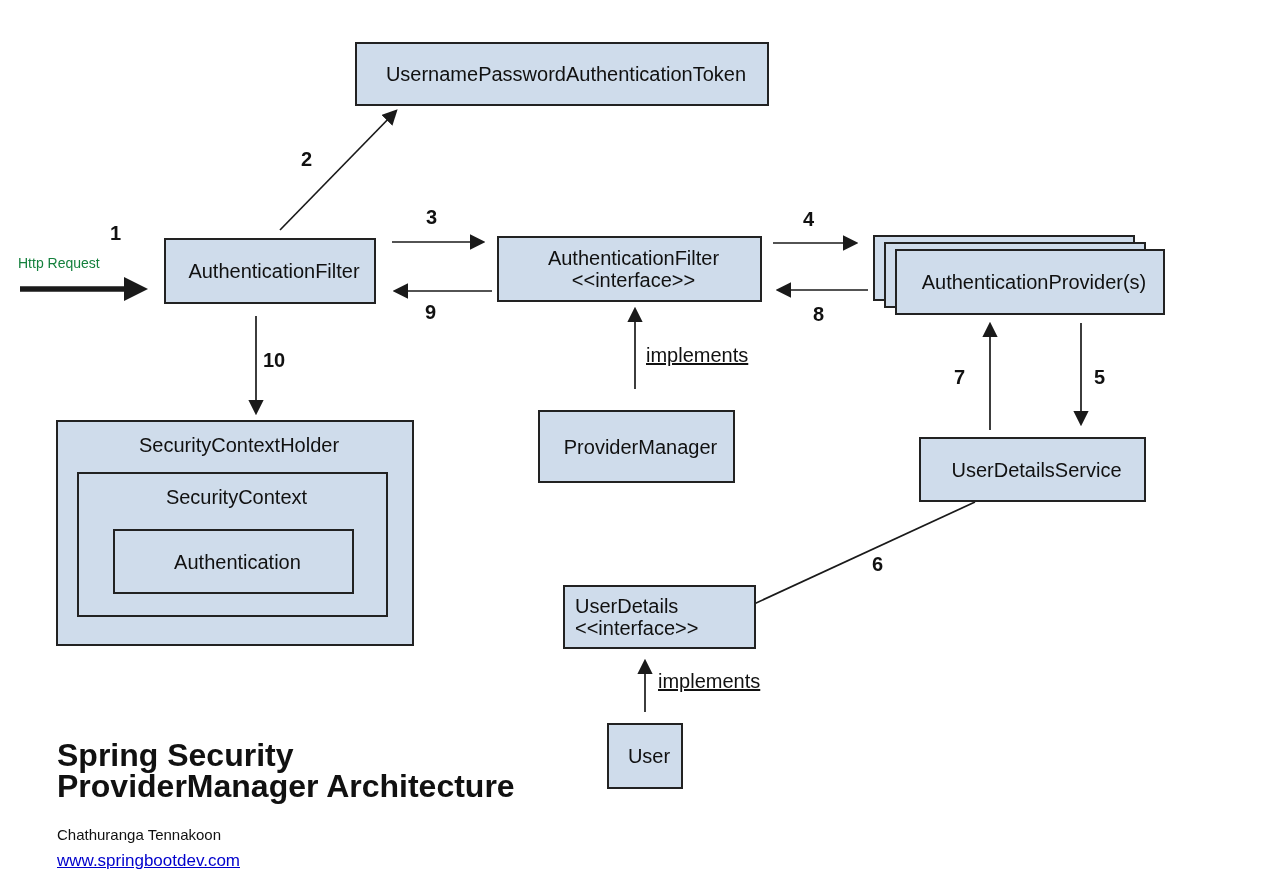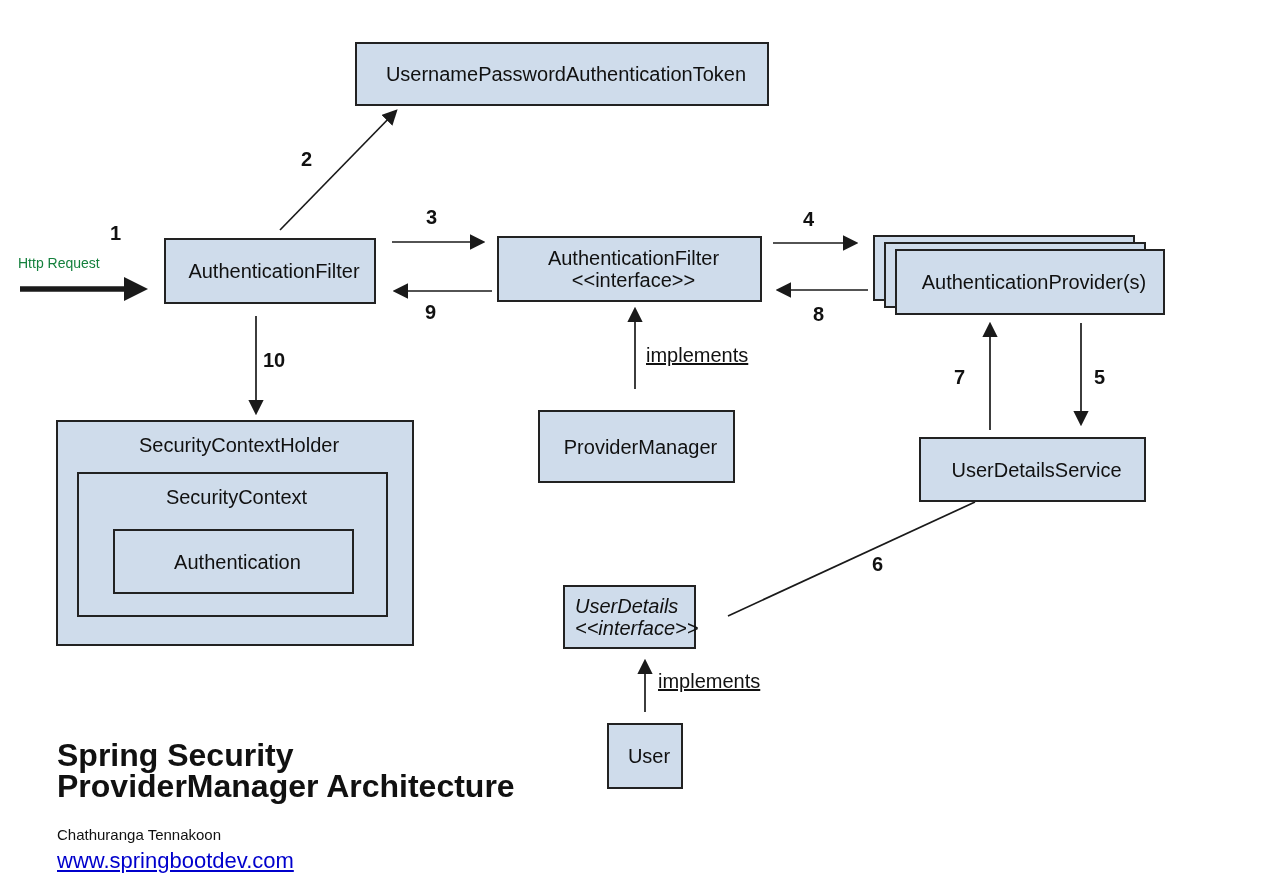--- a/index.html
+++ b/index.html
@@ -81,21 +81,21 @@
     left: 57px;
     top: 822px;
     font-size: 15px;
     line-height: 25px;
     color: #111111;
   }
   .credit-link {
     position: absolute;
     left: 57px;
     top: 848px;
-    font-size: 22px;
+    font-size: 17px;
     line-height: 25px;
     color: #0000cc;
     text-decoration: underline;
     cursor: pointer;
   }
 </style>
 </head>
 <body>
 
 <div class="stage">
@@ -155,21 +155,21 @@
   </div>
 
   <div class="node" style="left:538px; top:410px; width:197px; height:73px;">
     <span>ProviderManager</span>
   </div>
 
   <div class="node" style="left:919px; top:437px; width:227px; height:65px;">
     <span>UserDetailsService</span>
   </div>
 
-  <div class="node node--left" style="left:563px; top:585px; width:133px; height:64px;font-style:italic;">
+  <div class="node node--left" style="left:563px; top:585px; width:193px; height:64px;">
     <span>UserDetails</span>
     <span>&lt;&lt;interface&gt;&gt;</span>
   </div>
 
   <div class="node" style="left:607px; top:723px; width:76px; height:66px;">
     <span>User</span>
   </div>
 
   <div class="node node--plain" style="left:56px; top:420px; width:358px; height:226px;">
     <div class="group-label">SecurityContextHolder</div>

